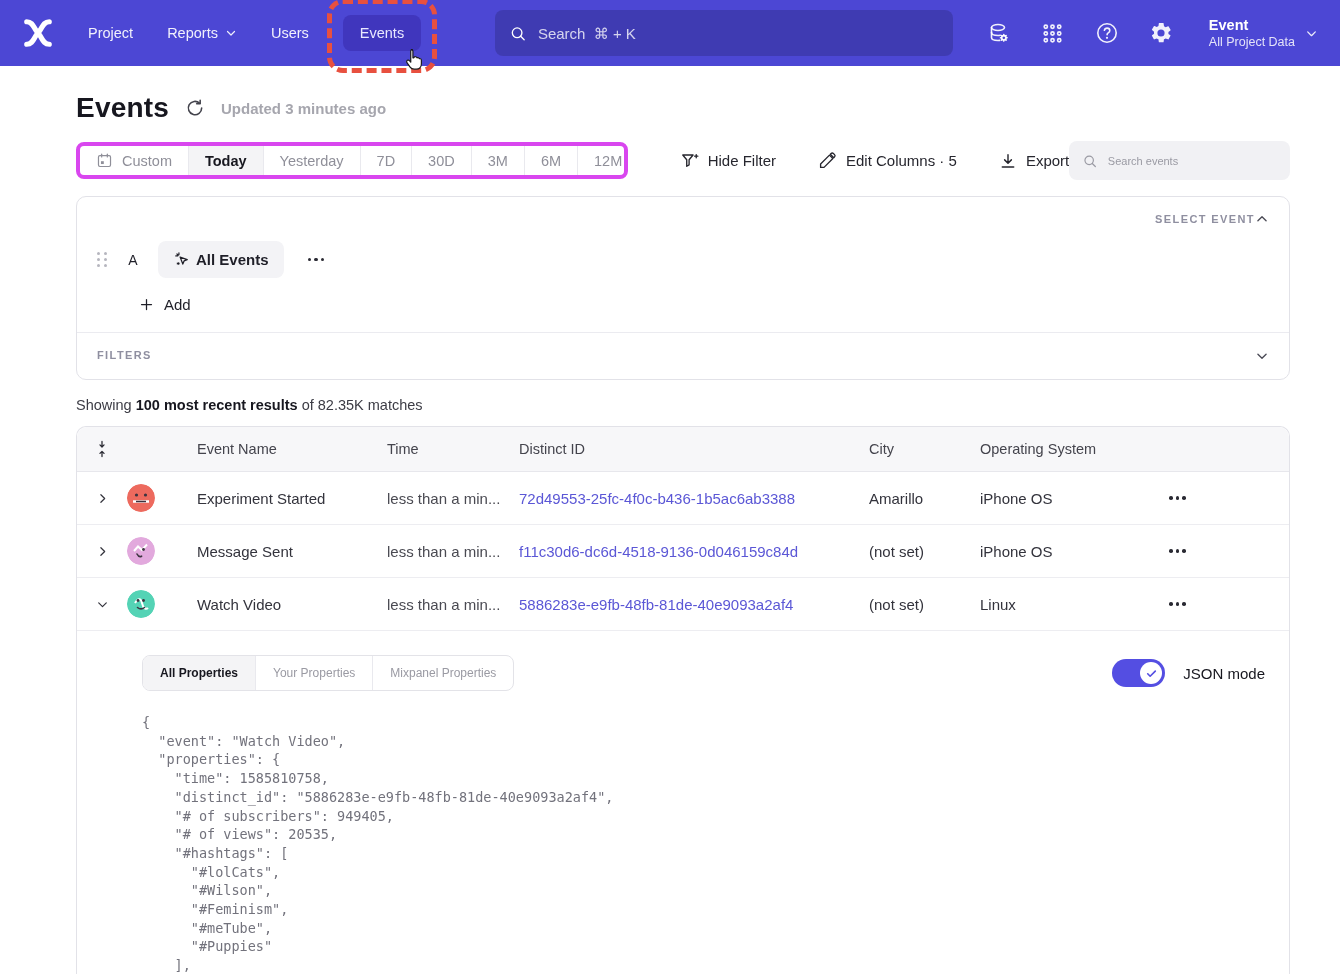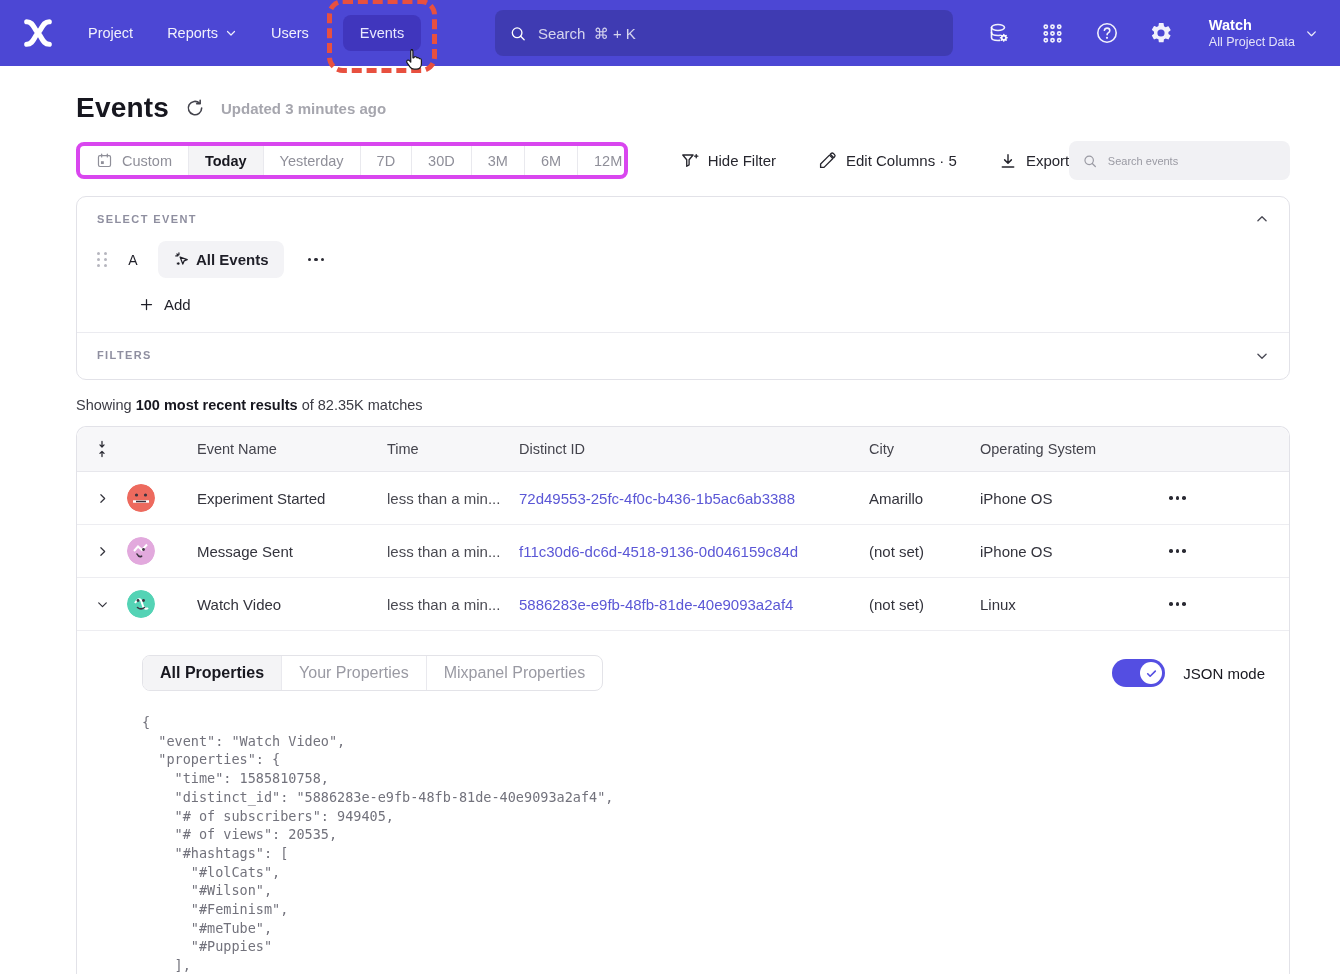--- a/index.html
+++ b/index.html
@@ -44,21 +44,21 @@
   .ctl-actions { display:flex; align-items:center; margin-left:52px; gap:42px; }
   .action { display:flex; align-items:center; gap:9px; font-size:15px; color:#26262e; cursor:pointer; white-space:nowrap; }
   .search-events { margin-left:auto; width:226px; height:39px; background:#f1f1f4; border-radius:8px;
     display:flex; align-items:center; padding:0 13px; gap:10px; }
   .search-events input { border:none; outline:none; background:transparent; font-size:11px;
     color:#3a3a42; width:100%; font-family:inherit; }
   .search-events input::placeholder { color:#9a9aa3; }
 
   
   .qcard { margin-top:17px; border:1px solid #e2e2e8; border-radius:10px; }
-  .sec-head { display:flex; align-items:center; justify-content:space-between; padding:15px 20px 2px 20px; }
+  .sec-head { display:flex; align-items:center; justify-content:flex-end; padding:15px 20px 2px 20px; }
   .sec-label { font-size:11px; font-weight:700; letter-spacing:1.4px; color:#8f8fa0; }
   .event-row { display:flex; align-items:center; padding:13px 20px 0 20px; gap:20px; }
   .drag-handle { display:grid; grid-template-columns:4px 4px; gap:3px; cursor:grab; }
   .drag-handle i { width:3px; height:3px; border-radius:50%; background:#b6b6bf; }
   .row-letter { font-size:14px; color:#1f1f28; width:10px; text-align:center; }
   .event-chip { display:flex; align-items:center; gap:4px; background:#f3f3f6; border-radius:8px;
     padding:9px 15px; font-size:15px; font-weight:700; color:#1f1f28; cursor:pointer; }
   .more-dots { display:flex; gap:3px; cursor:pointer; padding:4px; }
   .more-dots i { width:3.5px; height:3.5px; border-radius:50%; background:#2a2a33; }
   .add-row { padding:18px 20px 16px 62px; }
@@ -82,21 +82,21 @@
   .cell-time { color:#4a4a52; white-space:nowrap; overflow:hidden; }
   .cell-id { color:#5b57d6; cursor:pointer; white-space:nowrap; }
   .chev-cell { display:flex; justify-content:center; cursor:pointer; }
   .avatar { width:28px; height:28px; border-radius:50%; display:block; }
   .menu-cell { display:flex; justify-content:center; }
 
   
   .detail { padding:24px 24px 0 65px; }
   .detail-top { display:flex; align-items:center; }
   .tabs { display:flex; border:1px solid #e3e3e8; border-radius:8px; overflow:hidden; height:36px; }
-  .tab { display:flex; align-items:center; padding:0 17px; font-size:16px; color:#9a9aa3;
+  .tab { display:flex; align-items:center; padding:0 17px; font-size:12px; color:#9a9aa3;
     cursor:pointer; border-left:1px solid #e9e9ee; white-space:nowrap; }
   .tab:first-child { border-left:none; }
   .tab.active { background:#f4f4f6; color:#17171f; font-weight:700; }
   .json-toggle-wrap { margin-left:auto; display:flex; align-items:center; gap:18px; }
   .toggle { width:53px; height:28px; background:#544ee2; border-radius:14px; position:relative; cursor:pointer; }
   .knob { position:absolute; top:3px; right:3px; width:22px; height:22px; background:#fff;
     border-radius:50%; display:flex; align-items:center; justify-content:center; }
   .toggle-label { font-size:15px; color:#17171f; }
   .json-block { margin-top:22px; font-family:"DejaVu Sans Mono", monospace; font-size:13.5px;
     line-height:18.7px; color:#72727c; white-space:pre; }
@@ -171,21 +171,21 @@
         <circle cx="12" cy="16.8" r="1.1" fill="rgba(255,255,255,.92)"></circle>
       </svg>
     </div>
     <div class="nav-icon">
       <svg width="24" height="24" viewBox="0 0 24 24">
         <path fill-rule="evenodd" fill="rgba(255,255,255,.92)" d="M19.4 13c.05-.33.07-.66.07-1s-.02-.67-.07-1l2.03-1.58c.18-.14.23-.41.11-.61l-1.92-3.32c-.12-.21-.37-.29-.59-.21l-2.39.96c-.5-.38-1.03-.7-1.62-.94L14.6 2.4c-.04-.24-.24-.4-.48-.4h-3.84c-.24 0-.43.16-.47.4l-.36 2.54c-.59.24-1.13.57-1.62.94l-2.39-.96c-.22-.08-.47 0-.59.21L2.93 8.45c-.12.2-.07.47.11.61l2.03 1.58c-.05.33-.08.66-.08 1s.03.67.08 1l-2.03 1.58c-.18.14-.23.41-.11.61l1.92 3.32c.12.21.37.29.59.21l2.39-.96c.5.38 1.03.7 1.62.94l.36 2.54c.04.24.23.4.47.4h3.84c.24 0 .44-.16.48-.4l.36-2.54c.59-.24 1.12-.57 1.62-.94l2.39.96c.22.08.47 0 .59-.21l1.92-3.32c.12-.2.07-.47-.11-.61L19.4 13zM12 15.6A3.6 3.6 0 1 1 12 8.4a3.6 3.6 0 0 1 0 7.2z"></path>
       </svg>
     </div>
     <div class="project">
       <div>
-        <div class="pname">Watch</div>
+        <div class="pname">Event</div>
         <div class="pscope">All Project Data</div>
       </div>
       <svg width="13" height="13" viewBox="0 0 24 24">
         <path d="M5 9l7 7 7-7" fill="none" stroke="rgba(255,255,255,.9)" stroke-width="2.4" stroke-linecap="round" stroke-linejoin="round"></path>
       </svg>
     </div>
   </div>
 </div>
 
 <div class="main">

